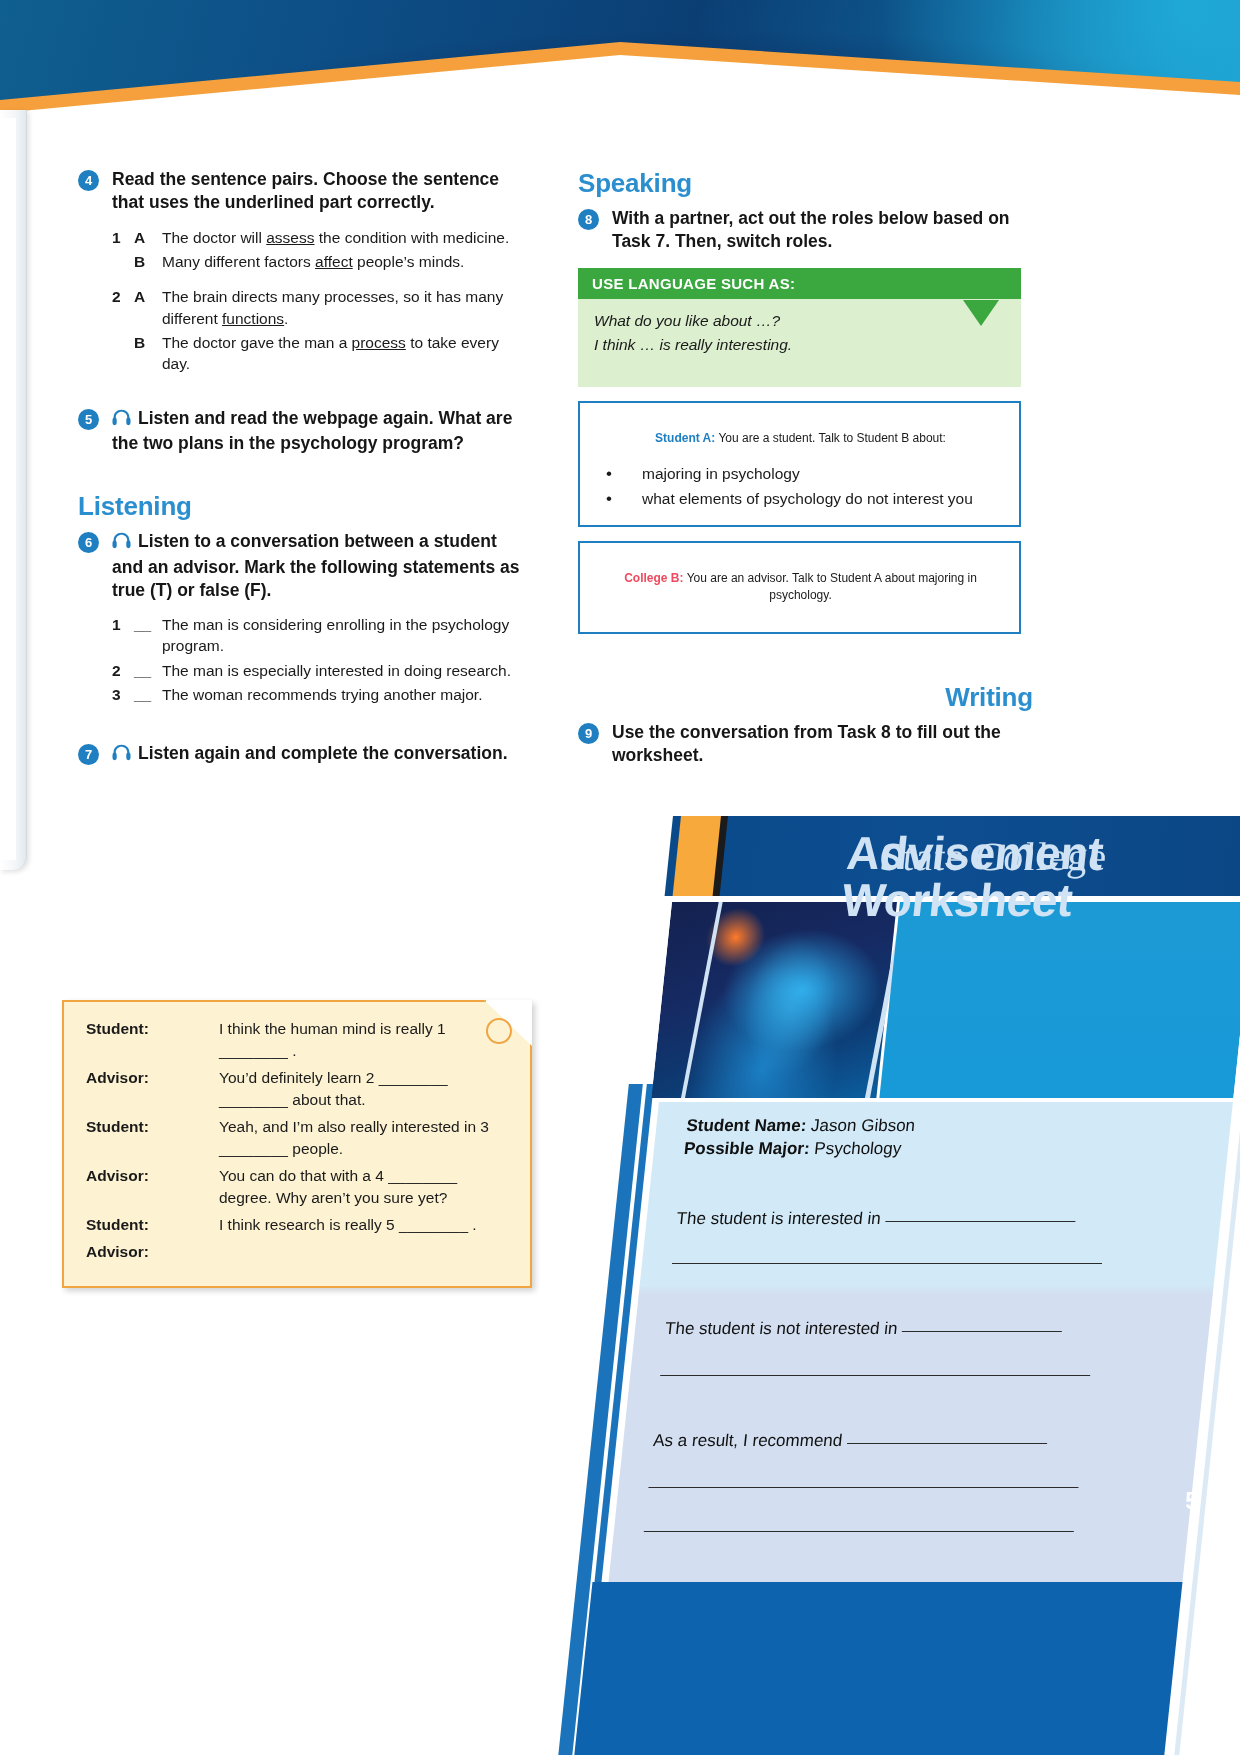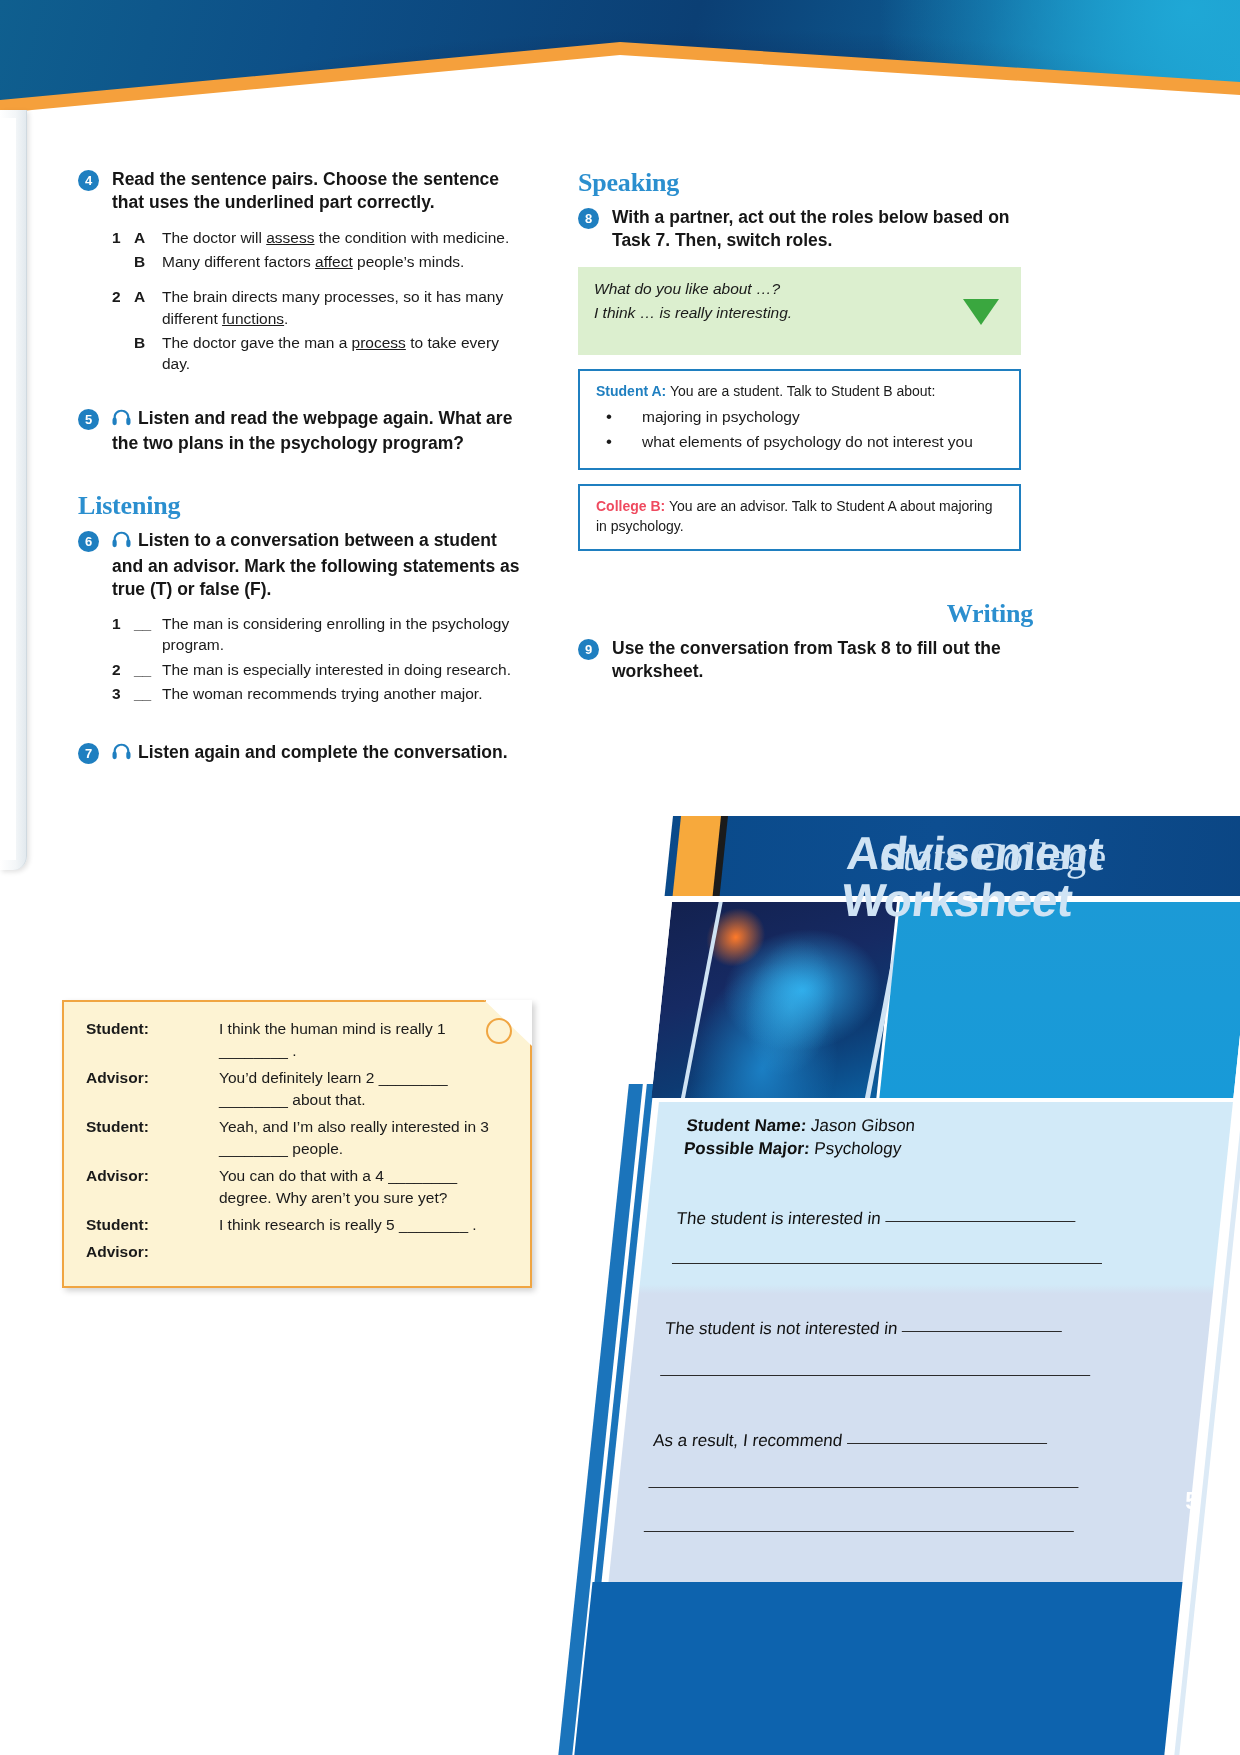--- a/index.html
+++ b/index.html
@@ -38,21 +38,20 @@
   }
 
   
   .col-left  { position:absolute; left:78px;  top:168px; width:452px; }
   .col-right { position:absolute; left:578px; top:168px; width:455px; }
 
   
   .sec-head {
     color:#2b8fcf; font-size:26px; font-weight:bold; letter-spacing:-0.2px;
     margin:0 0 8px 0;
-    font-family:Liberation Serif, serif;
   }
   .task { position:relative; padding-left:34px; margin-bottom:6px; }
   .tasknum {
     position:absolute; left:0; top:2px;
     width:21px; height:21px; border-radius:50%;
     background:#1f7fc0; color:#fff;
     font-size:13px; font-weight:bold; line-height:21px; text-align:center;
   }
   .task-title {
     font-size:17.5px; font-weight:bold; line-height:1.33; color:#161616;
@@ -102,21 +101,21 @@
     position:absolute; right:22px; top:32px; width:0; height:0;
     border-left:18px solid transparent; border-right:18px solid transparent;
     border-top:26px solid #3aa73f;
   }
 
   
   .rolebox {
     margin-top:14px; border:2px solid #1f7fc0; background:#fff;
     padding:11px 14px 12px 16px; width:443px; box-sizing:border-box;
   }
-  .rolebox p { margin:0; font-size:14px; line-height:1.42; }
+  .rolebox p { margin:16px; font-size:12px; line-height:1.42;text-align:center; }
   .roleA { color:#1f7fc0; font-weight:bold; }
   .roleB { color:#ef4a5f; font-weight:bold; }
   .bullets { margin:5px 0 0 0; padding:0; list-style:none; }
   .bullets li { position:relative; padding-left:46px; font-size:15.5px; line-height:1.42; margin-bottom:3px; }
   .bullets li:before {
     content:"\2022"; position:absolute; left:10px; top:-1px; font-size:17px;
   }
 
   
   .ws-wrap { position:absolute; left:505px; top:816px; width:735px; height:939px; overflow:hidden; }
@@ -323,20 +322,21 @@
 <div class="col-right">
 
   <h2 class="sec-head">Speaking</h2>
 
   <div class="task">
     <div class="tasknum">8</div>
     <div class="task-title">With a partner, act out the roles below based on Task 7. Then, switch roles.</div>
   </div>
 
   <div class="uselang">
+    <div class="bar">USE LANGUAGE SUCH AS:</div>
     <div class="tail"></div>
     <div class="body">
       <div class="line">What do you like about …?</div>
       <div class="line">I think … is really interesting.</div>
     </div>
   </div>
 
   <div class="rolebox">
     <p>
       <span class="roleA">Student A:</span>

